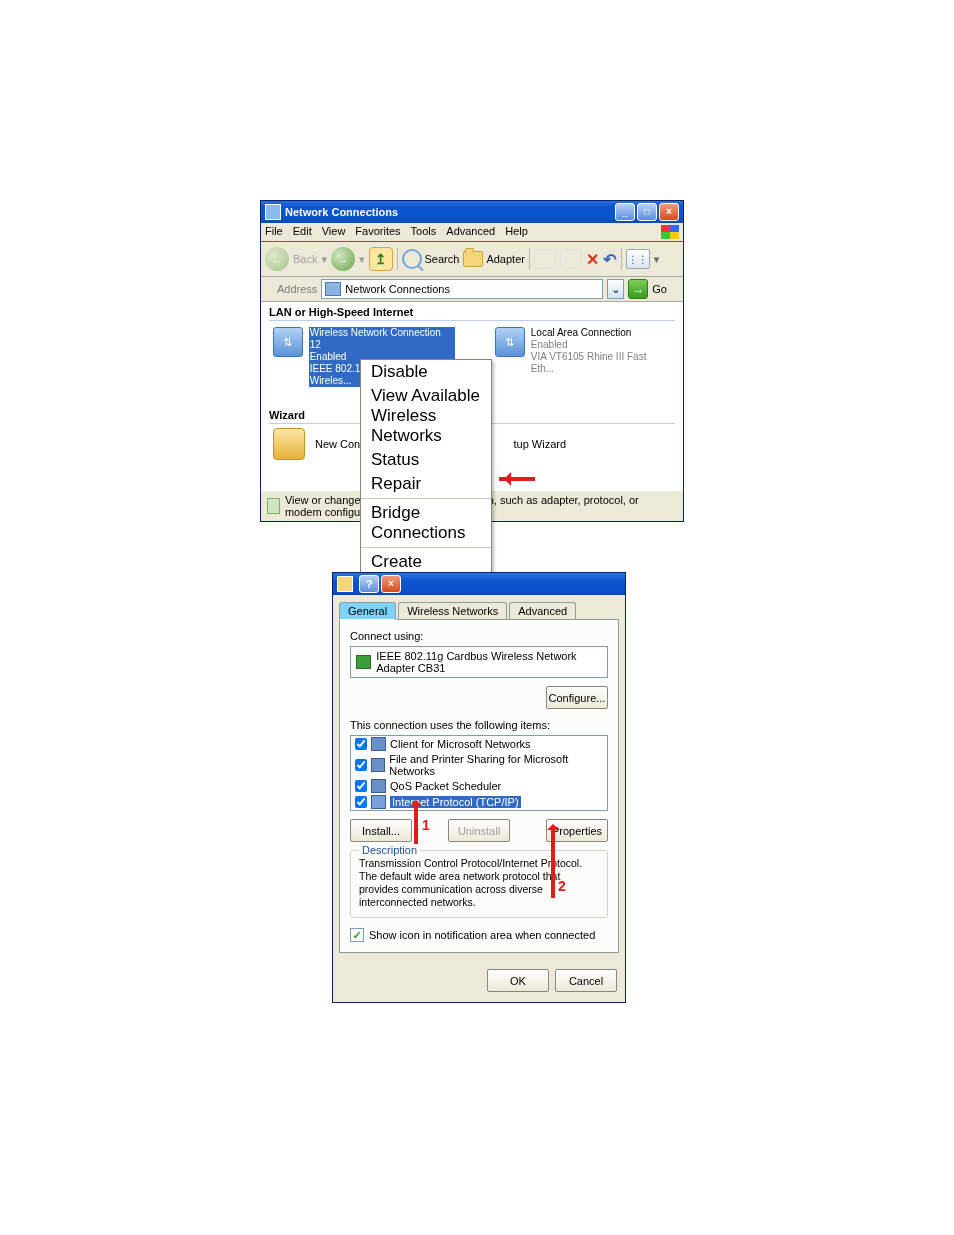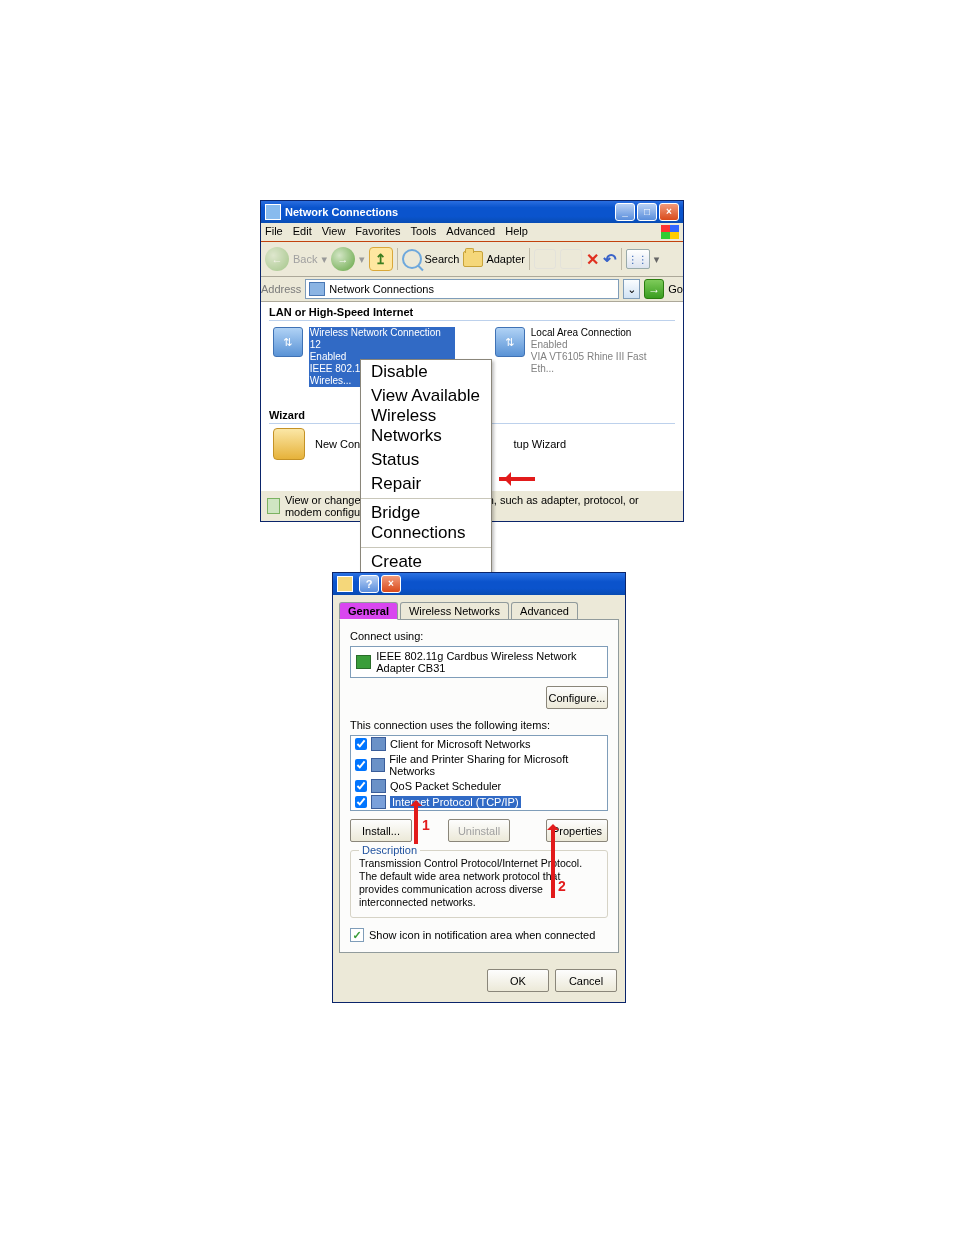--- a/index.html
+++ b/index.html
@@ -25,21 +25,21 @@
   .pill { display:flex; align-items:center; gap:3px; }
   .search-mag { width:16px; height:16px; border-radius:50%; border:2px solid #6ea8dc; position:relative;}
   .search-mag::after{content:""; position:absolute; width:7px; height:2px; background:#6ea8dc; bottom:-2px; right:-4px; transform:rotate(45deg);}
   .folder-ic { width:18px; height:14px; background:#f5d77a; border:1px solid #c8a33a; border-radius:2px; position:relative;}
   .folder-ic::before{content:""; position:absolute; top:-4px; left:1px; width:7px; height:4px; background:#f5d77a; border:1px solid #c8a33a; border-bottom:none; border-radius:2px 2px 0 0;}
   .tb-small { width:20px; height:18px; opacity:.55; border:1px solid #ddd; border-radius:3px;}
   .redx { color:#e03020; font-weight:bold; font-size:16px; }
   .undo { color:#3a63c9; font-size:16px; font-weight:bold; }
   .views { width:22px; height:18px; border:1px solid #9aa; border-radius:2px; background:linear-gradient(#fff,#dce3ef); position:relative;}
   .views::before{content:"⋮⋮"; position:absolute; inset:0; display:flex; align-items:center; justify-content:center; color:#2a5db0; font-size:10px;}
-  .addrbar { background:#ece9d8; border-bottom:1px solid #aca899; padding:2px 0; display:flex; align-items:center; gap:4px; }
+  .addrbar { background:#ece9d8; border-bottom:1px solid #aca899; padding:2px 16px; display:flex; align-items:center; gap:4px; }
   .addrlabel { color:#7a7a7a; }
   .addrfield { flex:1; background:#fff; border:1px solid #7f9db9; height:18px; display:flex; align-items:center; padding:0 3px; gap:4px;}
   .addrfield .aicon { width:14px; height:12px; background:#8bb4e3; border:1px solid #4a78b5;}
   .addrdrop { width:15px; height:18px; background:linear-gradient(#fafdff,#d1e2f4); border:1px solid #7f9db9; display:flex; align-items:center; justify-content:center; }
   .gobtn { width:18px; height:18px; background:linear-gradient(#7ecb5a,#3a9d1f); border:1px solid #2a7d0f; border-radius:3px; color:#fff; font-size:12px; display:flex; align-items:center; justify-content:center;}
   .client { background:#fff; min-height:180px; position:relative; padding-bottom:8px;}
   .grouphdr { font-weight:bold; padding:4px 8px 2px 8px;}
   .grouphdr::after{ content:""; display:block; height:1px; background:#bdd1ec; margin-top:2px;}
   .itemsrow { display:flex; gap:40px; padding:4px 12px;}
   .conn { display:flex; gap:6px; }
@@ -62,21 +62,21 @@
   .arrow-red::before{content:""; position:absolute; right:10px; top:5px; width:36px; height:4px; background:#e21b1b;}
   .arrow-red::after{content:""; position:absolute; left:-2px; top:0; border:7px solid transparent; border-right-color:#e21b1b;}
 
   
   .win2 { position:absolute; left:332px; top:572px; width:292px; border:1px solid #0a246a; background:#ece9d8; }
   .win2 .titlebar { background:linear-gradient(to bottom,#2b72e2,#0b53cc 40%,#0b53cc 70%,#074bb2); }
   .help-btn { width:18px; height:16px; border:1px solid #fff; background:linear-gradient(#b9d1f4,#5a8edc); border-radius:3px; margin-left:2px; color:#fff; font-weight:bold; font-size:11px; display:flex; align-items:center; justify-content:center;}
   .dlgbody { background:#ece9d8; padding:6px; }
   .tabstrip { display:flex; position:relative; top:1px; }
   .tab { border:1px solid #919b9c; border-bottom:none; background:#ece9d8; padding:2px 8px; border-radius:3px 3px 0 0; margin-right:2px; position:relative; }
-  .tab.active { background:#d946ef; border-bottom:1px solid #fcfcfb; z-index:2;font-weight:bold;}
+  .tab.active { background:#7dd3fc; border-bottom:1px solid #fcfcfb; z-index:2;}
   .tabpane { border:1px solid #919b9c; background:#fcfcfb; padding:10px; }
   .fld { border:1px solid #7f9db9; background:#fff; padding:3px 5px; display:flex; align-items:center; gap:5px; margin-top:4px;}
   .adapter-ic { width:16px; height:12px; background:#3a9d3a; border:1px solid #2a6d2a;}
   .btn { border:1px solid #8a867a; background:linear-gradient(#fdfdfd,#ece9d8); padding:1px 0; border-radius:2px; min-width:60px; text-align:center; height:19px; display:inline-flex; align-items:center; justify-content:center;}
   .btn.disabled { color:#a0a0a0; }
   .listbox { border:1px solid #7f9db9; background:#fff; margin-top:4px; }
   .lrow { display:flex; align-items:center; gap:4px; padding:1px 4px;}
   .lrow input[type=checkbox]{ margin:0; width:12px; height:12px; }
   .proto-ic { width:13px; height:12px; background:#6a91c7; border:1px solid #3a5d9a; display:inline-block;}
   .lrow.sel .lbl { background:#316ac5; color:#fff; padding:0 2px;}

